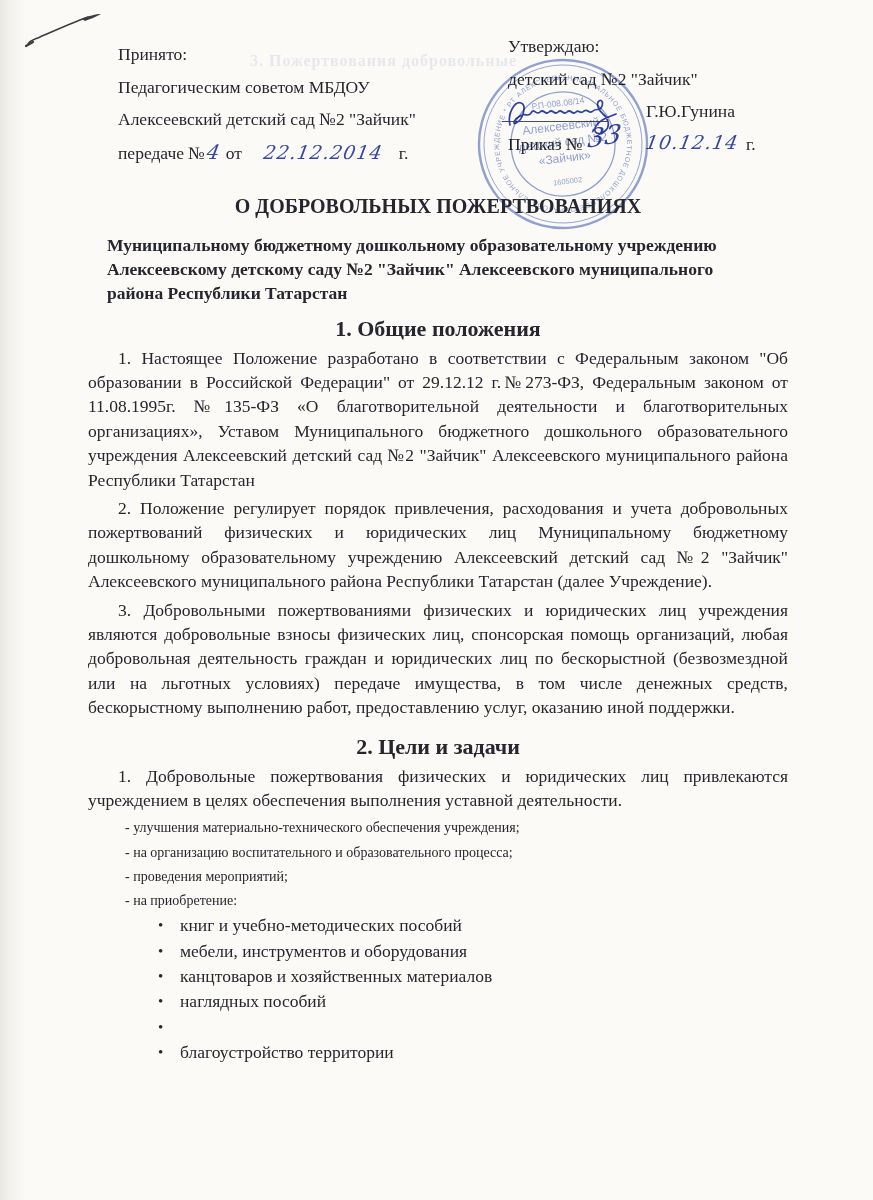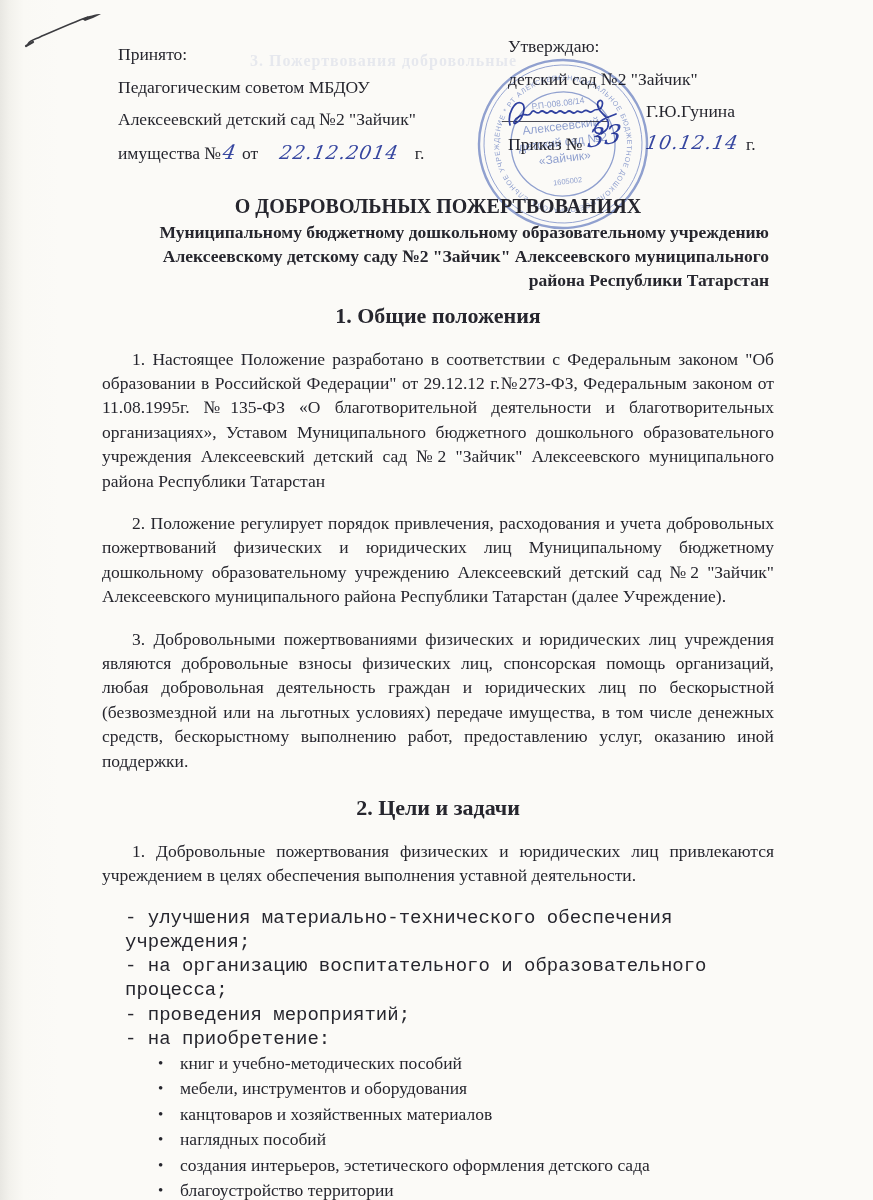--- a/index.html
+++ b/index.html
@@ -56,30 +56,30 @@
   }
   .stamp text { fill: #4e6abc; font-family: "Liberation Sans", sans-serif; }
 
   
   .pen-mark { position: absolute; left: 22px; top: 6px; }
 
   
   .content { position: absolute; left: 84px; top: 194px; width: 708px; }
   .title-line { text-align: center; font-weight: bold; font-size: 20px; line-height: 25.5px; }
   .subtitle {
-    text-align: right; font-weight: bold; font-size: 17.5px;
-    line-height: 24px; max-width: 662px; margin: 0 auto 0 auto;
+    text-align: left; font-weight: bold; font-size: 17.5px;
+    line-height: 24px; max-width: 662px; margin: 13px auto 0 auto;
   }
   .sec-heading { text-align: center; font-weight: bold; font-size: 22px; line-height: 26px; margin-top: 11px; }
-  .sec-heading.second { margin-top: 22px; }
+  .sec-heading.second { margin-top: 14px; }
   .para {
-    margin: 18px; text-align: justify; text-indent: 30px;
+    margin: 4px; text-align: justify; text-indent: 30px;
     font-size: 17.5px; line-height: 24.4px;
   }
-  .dash-item { padding-left: 41px; font-size: 19px; line-height: 24.2px; font-family: Liberation Mono, monospace; }
+  .dash-item { padding-left: 41px; font-size: 14px; line-height: 24.2px; }
   .bullet-item { padding-left: 74px; font-size: 17.5px; line-height: 25.4px; display: flex; }
   .bullet-dot { width: 22px; flex: 0 0 22px; font-size: 15px; }
 </style>
 </head>
 <body>
 
 <div class="page">
 
   <svg class="pen-mark" width="90" height="45" viewBox="0 0 90 45">
     <path d="M6,38 C8,34 14,33 18,31 C34,24 52,16 66,11" stroke="#3c3c40" stroke-width="1.6" fill="none" stroke-linecap="round"></path>
@@ -87,21 +87,21 @@
     <path d="M4,40 l7,-4" stroke="#3c3c40" stroke-width="2.2" fill="none" stroke-linecap="round"></path>
   </svg>
 
   <div class="ghost">3. Пожертвования добровольные</div>
 
   <div class="hdr-left">
     <div class="hdr-row">Принято:</div>
     <div class="hdr-row">Педагогическим советом МБДОУ</div>
     <div class="hdr-row">Алексеевский детский сад №2 "Зайчик"</div>
     <div class="hdr-row">
-      <span>имущества №</span><span class="hw hw-num protocol-num">4</span><span class="ot-gap">от</span><span class="hw hw-date">22.12.2014</span><span class="g-suffix">г.</span>
+      <span>передаче №</span><span class="hw hw-num protocol-num">4</span><span class="ot-gap">от</span><span class="hw hw-date">22.12.2014</span><span class="g-suffix">г.</span>
     </div>
   </div>
 
   <div class="hdr-right">
     <div class="hdr-row">Утверждаю:</div>
     <div class="hdr-row">детский сад №2 "Зайчик"</div>
     <div class="sig-row">
       <span class="sig-line"></span>
       <svg class="signature-svg" width="120" height="46" viewBox="0 0 120 46">
         <path d="M6,36 C3,24 11,12 17,14 C23,16 19,31 12,34 C8,36 10,30 16,27
@@ -166,21 +166,20 @@
     <div class="bullet-item">
       <span class="bullet-dot">•</span>
       <span>канцтоваров и хозяйственных материалов</span>
     </div>
     <div class="bullet-item">
       <span class="bullet-dot">•</span>
       <span>наглядных пособий</span>
     </div>
     <div class="bullet-item">
       <span class="bullet-dot">•</span>
-      <span>создания интерьеров, эстетического оформления детского сада</span>
     </div>
     <div class="bullet-item">
       <span class="bullet-dot">•</span>
       <span>благоустройство территории</span>
     </div>
   </div>
 
 </div>
 
 </body></html>

